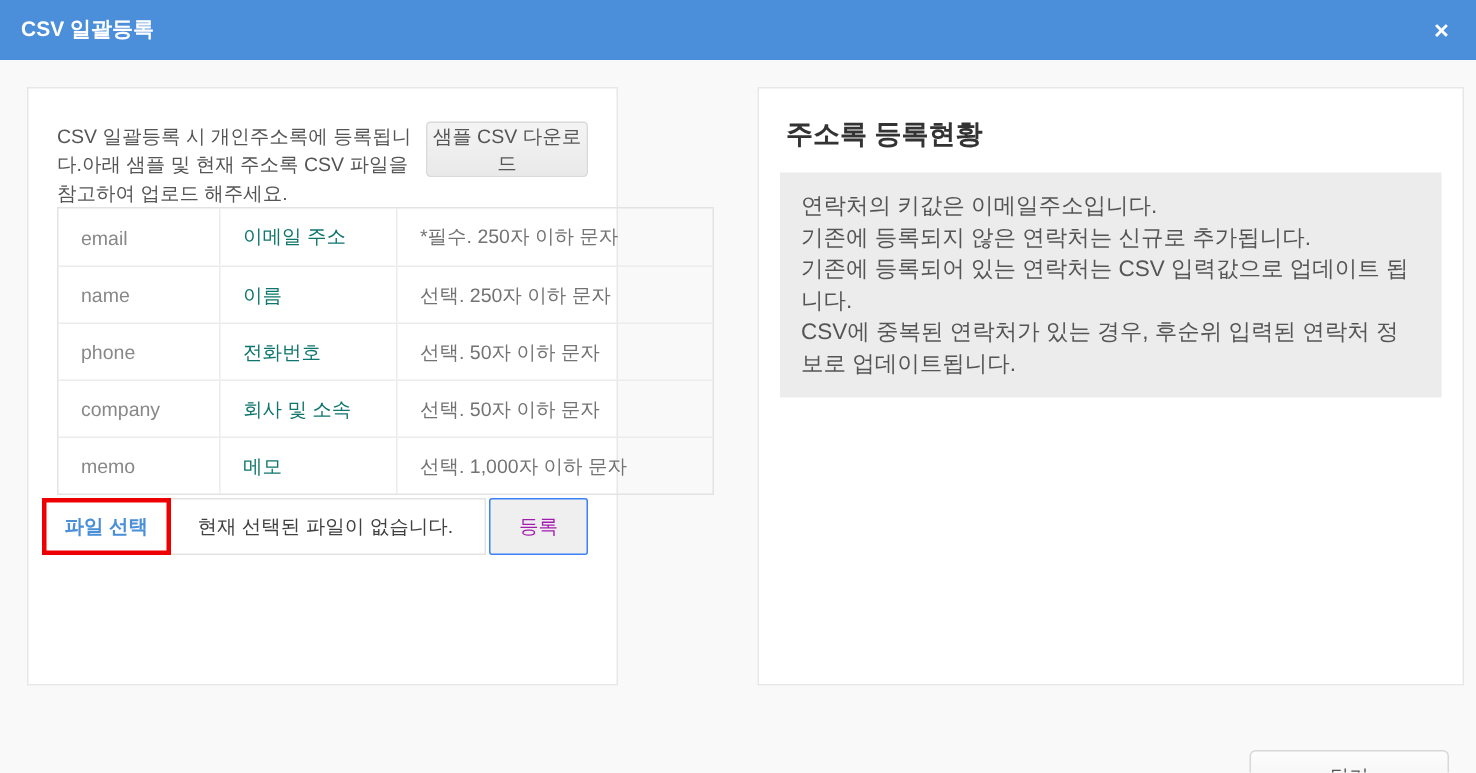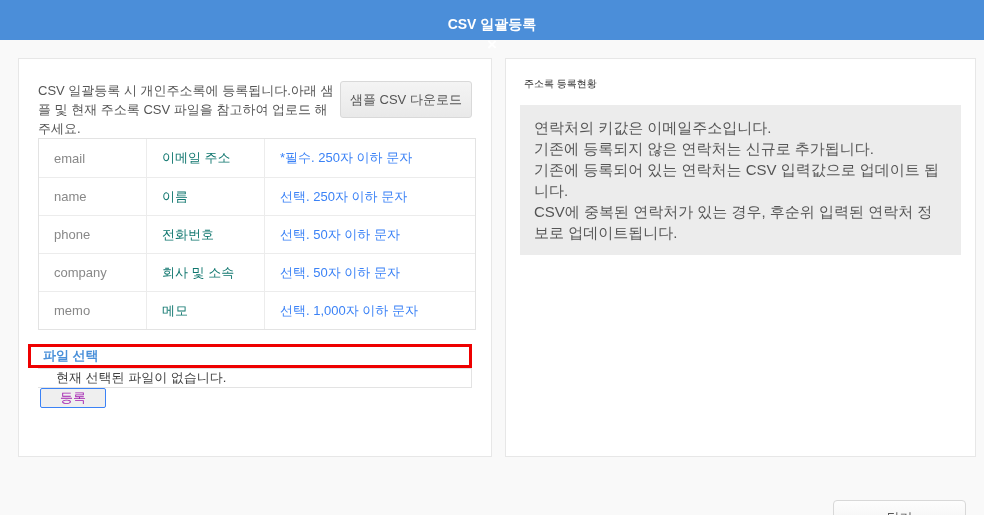--- a/index.html
+++ b/index.html
@@ -10,35 +10,34 @@
     position: relative;
     overflow: hidden;
     color: #555;
   }
 
   
   .modal-header {
     position: absolute; left: 0; top: 0; width: 984px; height: 40px;
     background: #4b8ed9;
     display: flex; align-items: center; justify-content: space-between;
-    padding: 16px 14px;
-    flex-direction: column;
+    padding: 0 14px;
   }
   .modal-title { color: #ffffff; font-size: 14px; font-weight: bold; letter-spacing: 0; }
   .close-x {
     color: #ffffff; font-size: 17px; font-weight: bold; line-height: 1;
     cursor: pointer; padding: 2px 4px;
   }
 
   
   .panel {
     position: absolute; top: 58px; height: 399px;
     background: #ffffff; border: 1px solid #e7e7e7;
   }
-  .panel-left  { left: 18px;  width: 474px; padding: 22px 19px; }
+  .panel-left  { left: 18px;  width: 394px; padding: 22px 19px; }
   .panel-right { left: 505px; width: 471px; padding: 16px 14px; }
 
   
   .intro-row { display: flex; justify-content: space-between; align-items: flex-start; }
   .intro-text { width: 306px; font-size: 13px; line-height: 19px; color: #555; }
   .sample-btn {
     width: 134px; height: 37px;
     background: linear-gradient(#f4f4f4, #e9e9e9);
     border: 1px solid #d9d9d9; border-radius: 3px;
     font-size: 13px; color: #555; cursor: pointer;
@@ -48,24 +47,24 @@
   
   .field-table {
     border: 1px solid #e3e3e3;
     width: 438px;
   }
   .field-row { display: flex; height: 38px; align-items: center; border-top: 1px solid #ececec; }
   .field-row:first-child { border-top: none; }
   .cell { font-size: 13px; padding-left: 15px; height: 100%; display: flex; align-items: center; }
   .cell-key   { width: 108px; color: #888; border-right: 1px solid #ececec; }
   .cell-label { width: 118px; color: #0f766e; border-right: 1px solid #ececec; }
-  .cell-rule  { flex: 1; color: #3b82f6; }
+  .cell-rule  { flex: 1; color: #737373; }
 
   
-  .file-row { margin-top: 14px; display: flex; align-items: stretch; height: 38px; flex-direction: column; }
+  .file-row { margin-top: 2px; display: flex; align-items: stretch; height: 38px; }
   .file-btn {
     margin-left: -10px;
     border: 3px solid #ee0000;
     background: #ffffff;
     color: #4a90d9; font-size: 13px; font-weight: bold;
     padding: 0 12px;
     display: flex; align-items: center;
     cursor: pointer; white-space: nowrap;
     font-family: inherit;
   }
@@ -79,21 +78,21 @@
   }
   .register-btn {
     width: 66px; margin-left: 2px;
     background: #efefef; border: 1px solid #3b82f6; border-radius: 2px;
     font-size: 13px; color: #a21caf;
     cursor: default;
     font-family: inherit;
   }
 
   
-  .right-title { font-size: 10px; font-weight: normal; color: #333; margin: 2px 0 0 4px; }
+  .right-title { font-size: 18px; font-weight: bold; color: #333; margin: 2px 0 0 4px; }
   .info-box {
     margin-top: 14px;
     background: #ececec;
     padding: 12px 14px;
   }
   .info-line { font-size: 15px; color: #555; line-height: 21px; }
 
   
   .footer-close-btn {
     position: absolute; right: 18px; top: 473px;

